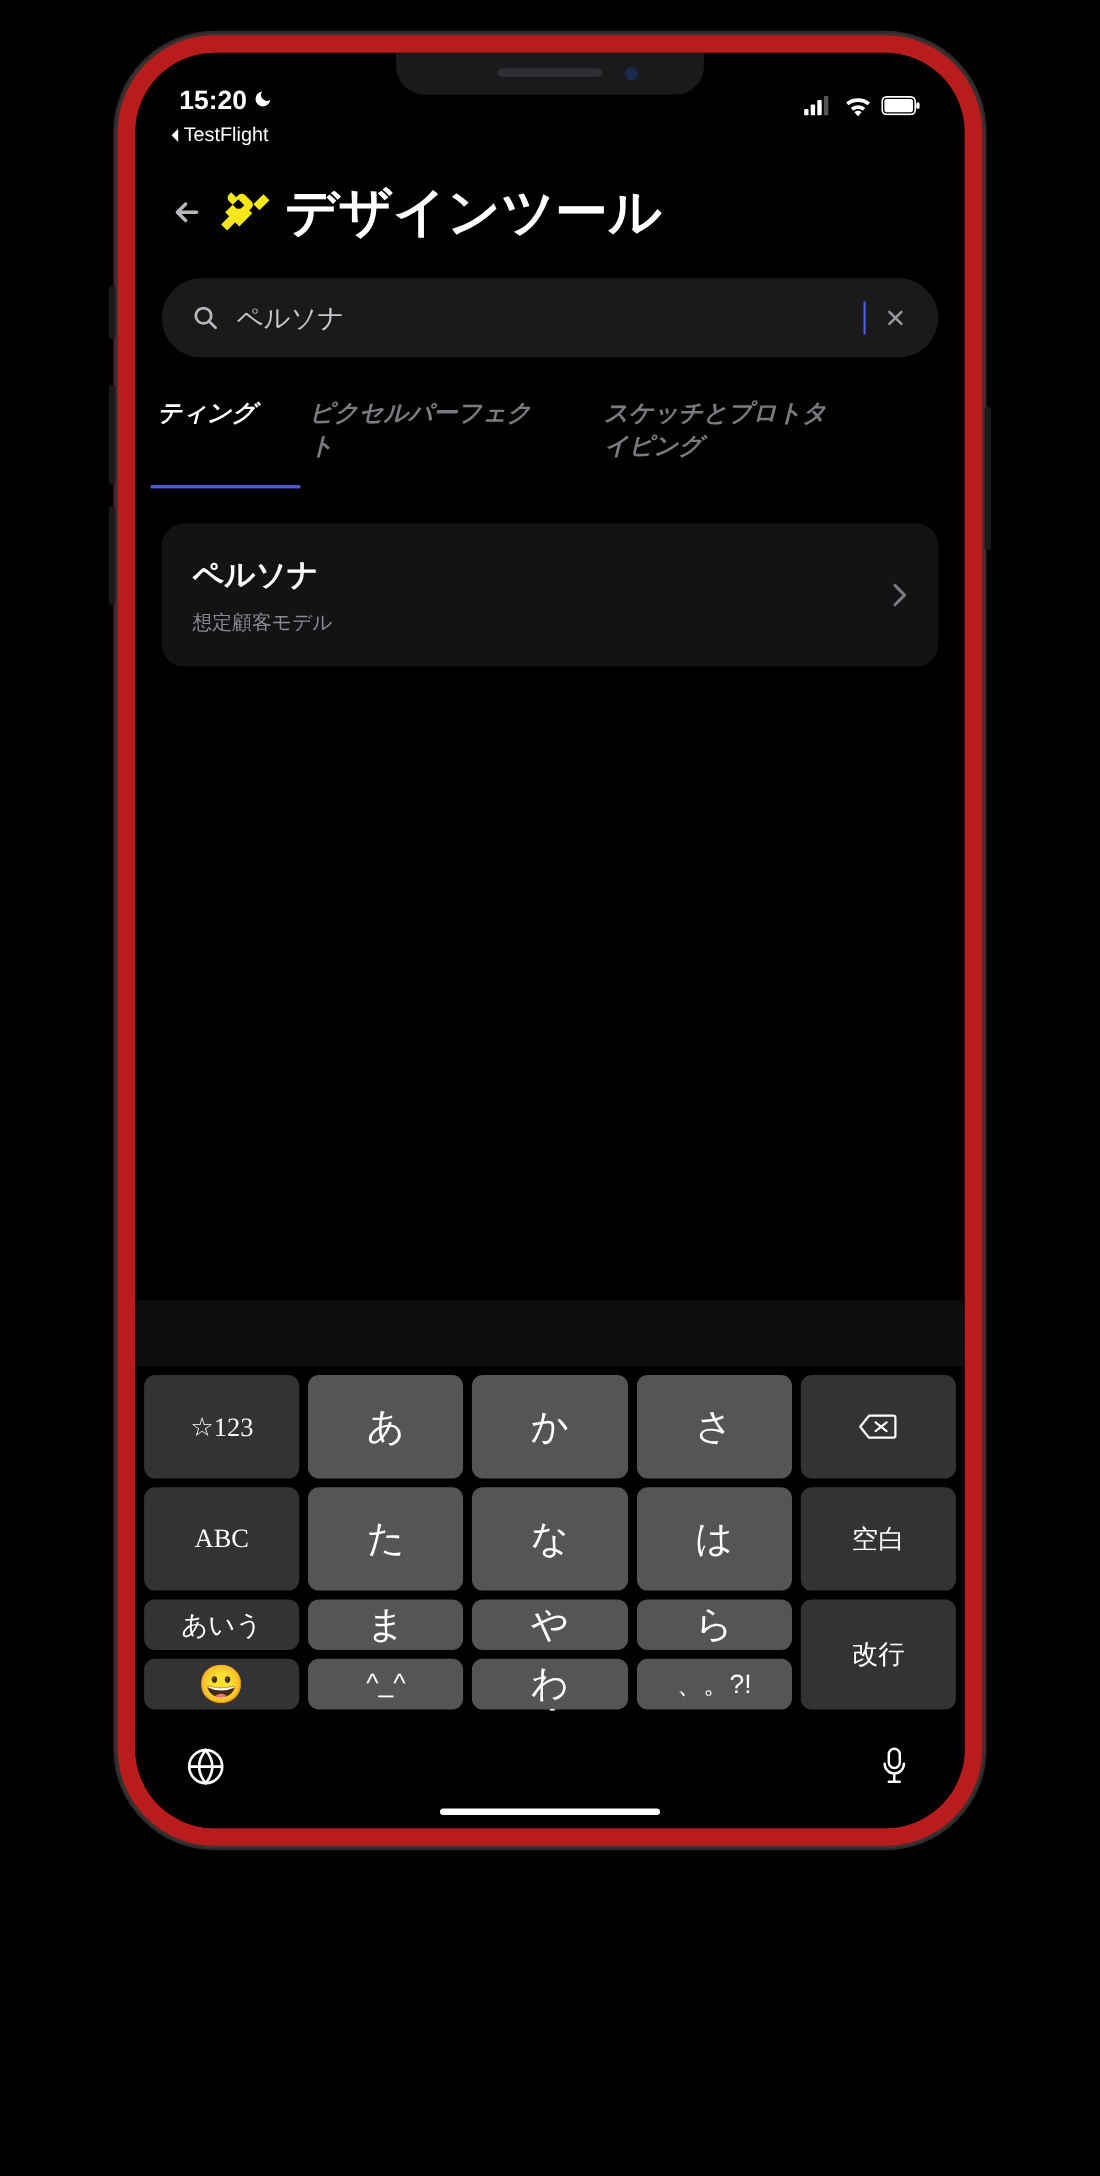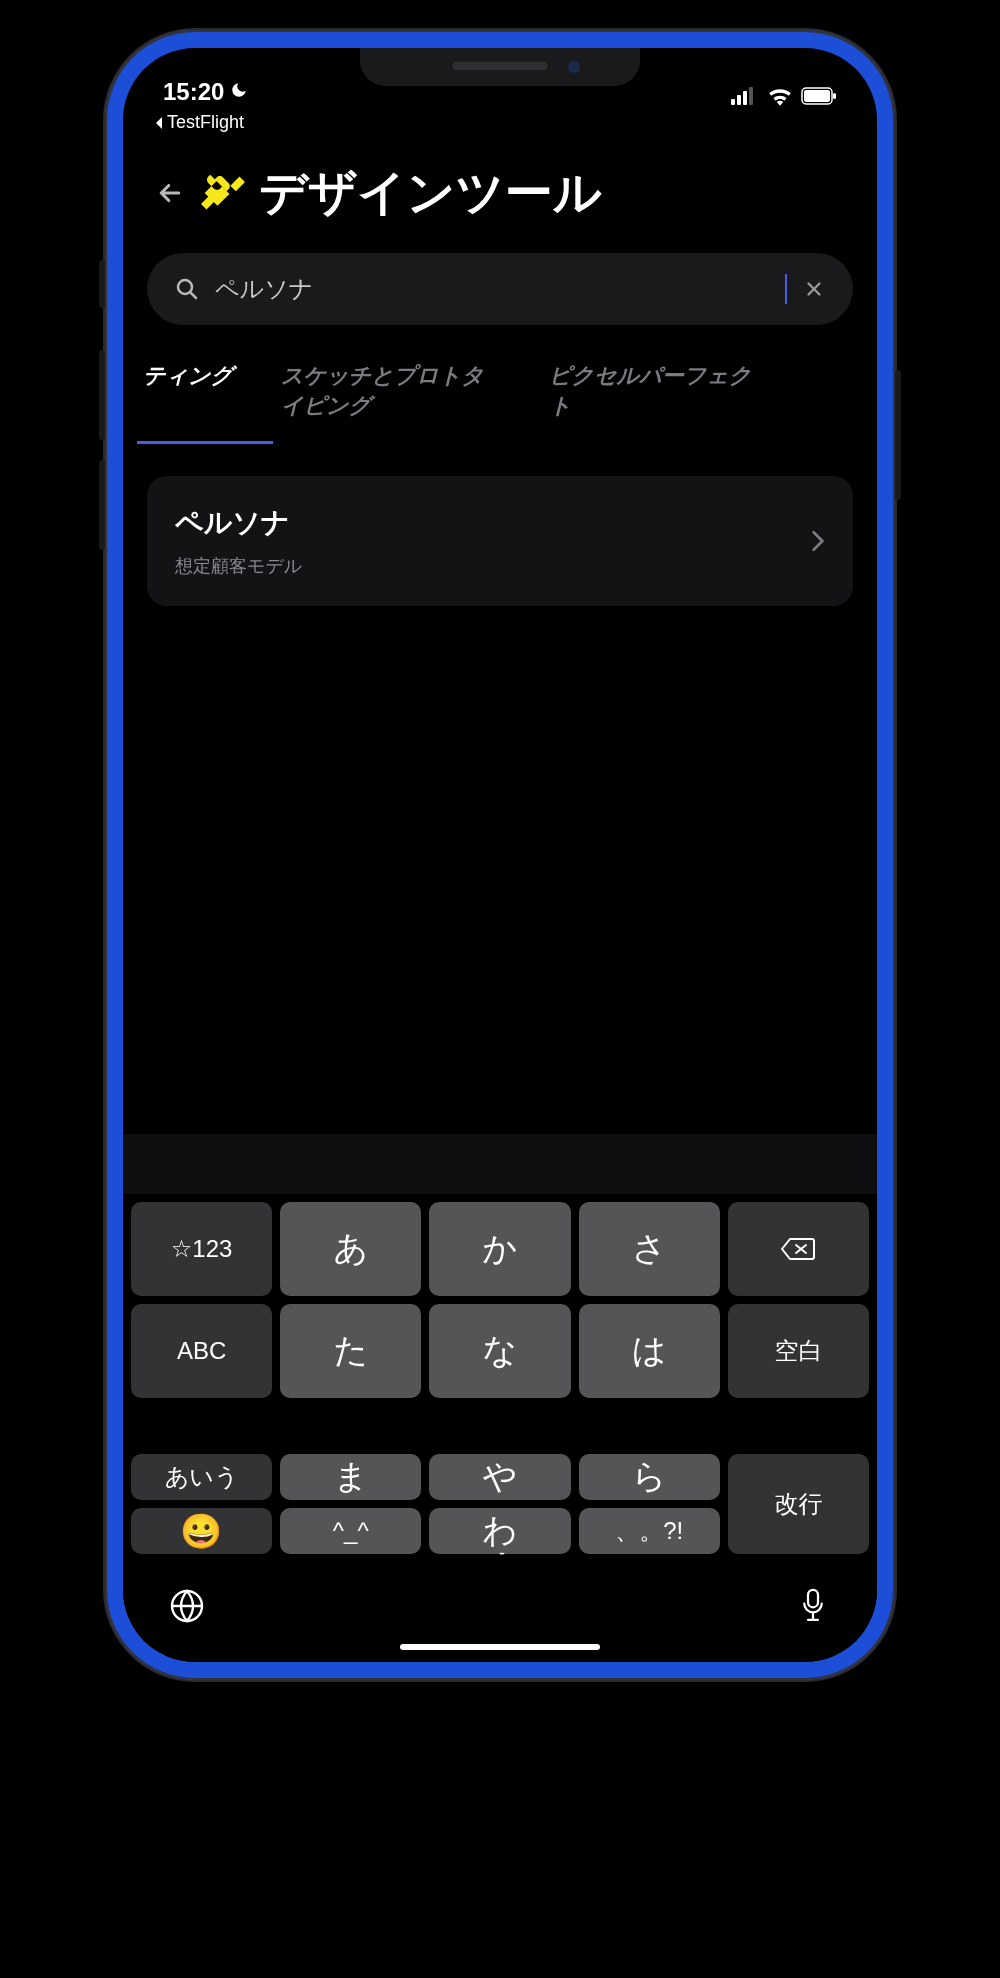--- a/index.html
+++ b/index.html
@@ -9,21 +9,21 @@
     display: flex;
     justify-content: center;
     align-items: flex-start;
     min-height: 1978px;
     width: 1000px;
   }
   .phone-frame {
     width: 790px;
     height: 1650px;
     margin-top: 30px;
-    background: #1d4ed8;
+    background: #b91c1c;
     border-radius: 90px;
     padding: 18px;
     position: relative;
     box-shadow: 0 0 0 2px #2a2a2c, inset 0 0 0 2px #333;
   }
   .phone-screen {
     width: 100%;
     height: 100%;
     background: #000;
     border-radius: 72px;
@@ -189,37 +189,38 @@
     background: #0e0e10;
   }
   .keyboard {
     background: #000;
     padding: 8px 8px 0 8px;
   }
   .kb-row {
     display: flex;
     gap: 8px;
     margin-bottom: 8px;
+    font-family: Liberation Serif, serif;
   }
   .kb-key {
     flex: 1;
     height: 94px;
     border-radius: 10px;
     display: flex;
     align-items: center;
     justify-content: center;
     color: #fff;
     font-size: 34px;
     font-weight: 400;
   }
   .kb-key.dark { background: #333336; }
   .kb-key.light { background: #555558; }
   .kb-key.fn { font-size: 24px; }
   .kb-key.tall { height: 196px; text-align: center; }
-  .kb-col { display: flex; flex-direction: column; gap: 8px; flex: 1; margin-top: 48px; }
+  .kb-col { display: flex; flex-direction: column; gap: 8px; flex: 1; }
   .kb-bottom {
     display: flex;
     justify-content: space-between;
     align-items: center;
     padding: 24px 36px 18px 36px;
   }
   .kb-globe, .kb-mic {
     color: #fff;
     width: 40px;
     height: 40px;
@@ -322,22 +323,22 @@
       <span class="search-cursor"></span>
       <span class="clear-icon">
         <svg width="22" height="22" viewBox="0 0 24 24" fill="none" stroke="#9a9a9e" stroke-width="2.5" stroke-linecap="round">
             <path d="M18 6L6 18M6 6l12 12"></path>
           </svg>
       </span>
     </div>
 
     <div class="tabs">
       <div class="tab active">ティング</div>
+      <div class="tab">ピクセルパーフェクト</div>
       <div class="tab">スケッチとプロトタイピング</div>
-      <div class="tab">ピクセルパーフェクト</div>
     </div>
 
     <div class="result-card">
       <div class="result-text">
         <div class="result-title">ペルソナ</div>
         <div class="result-subtitle">想定顧客モデル</div>
       </div>
       <span class="chevron">
         <svg width="14" height="22" viewBox="0 0 12 20" fill="none" stroke="#7a7a80" stroke-width="2.5" stroke-linecap="round" stroke-linejoin="round">
             <path d="M2 2l8 8-8 8"></path>

